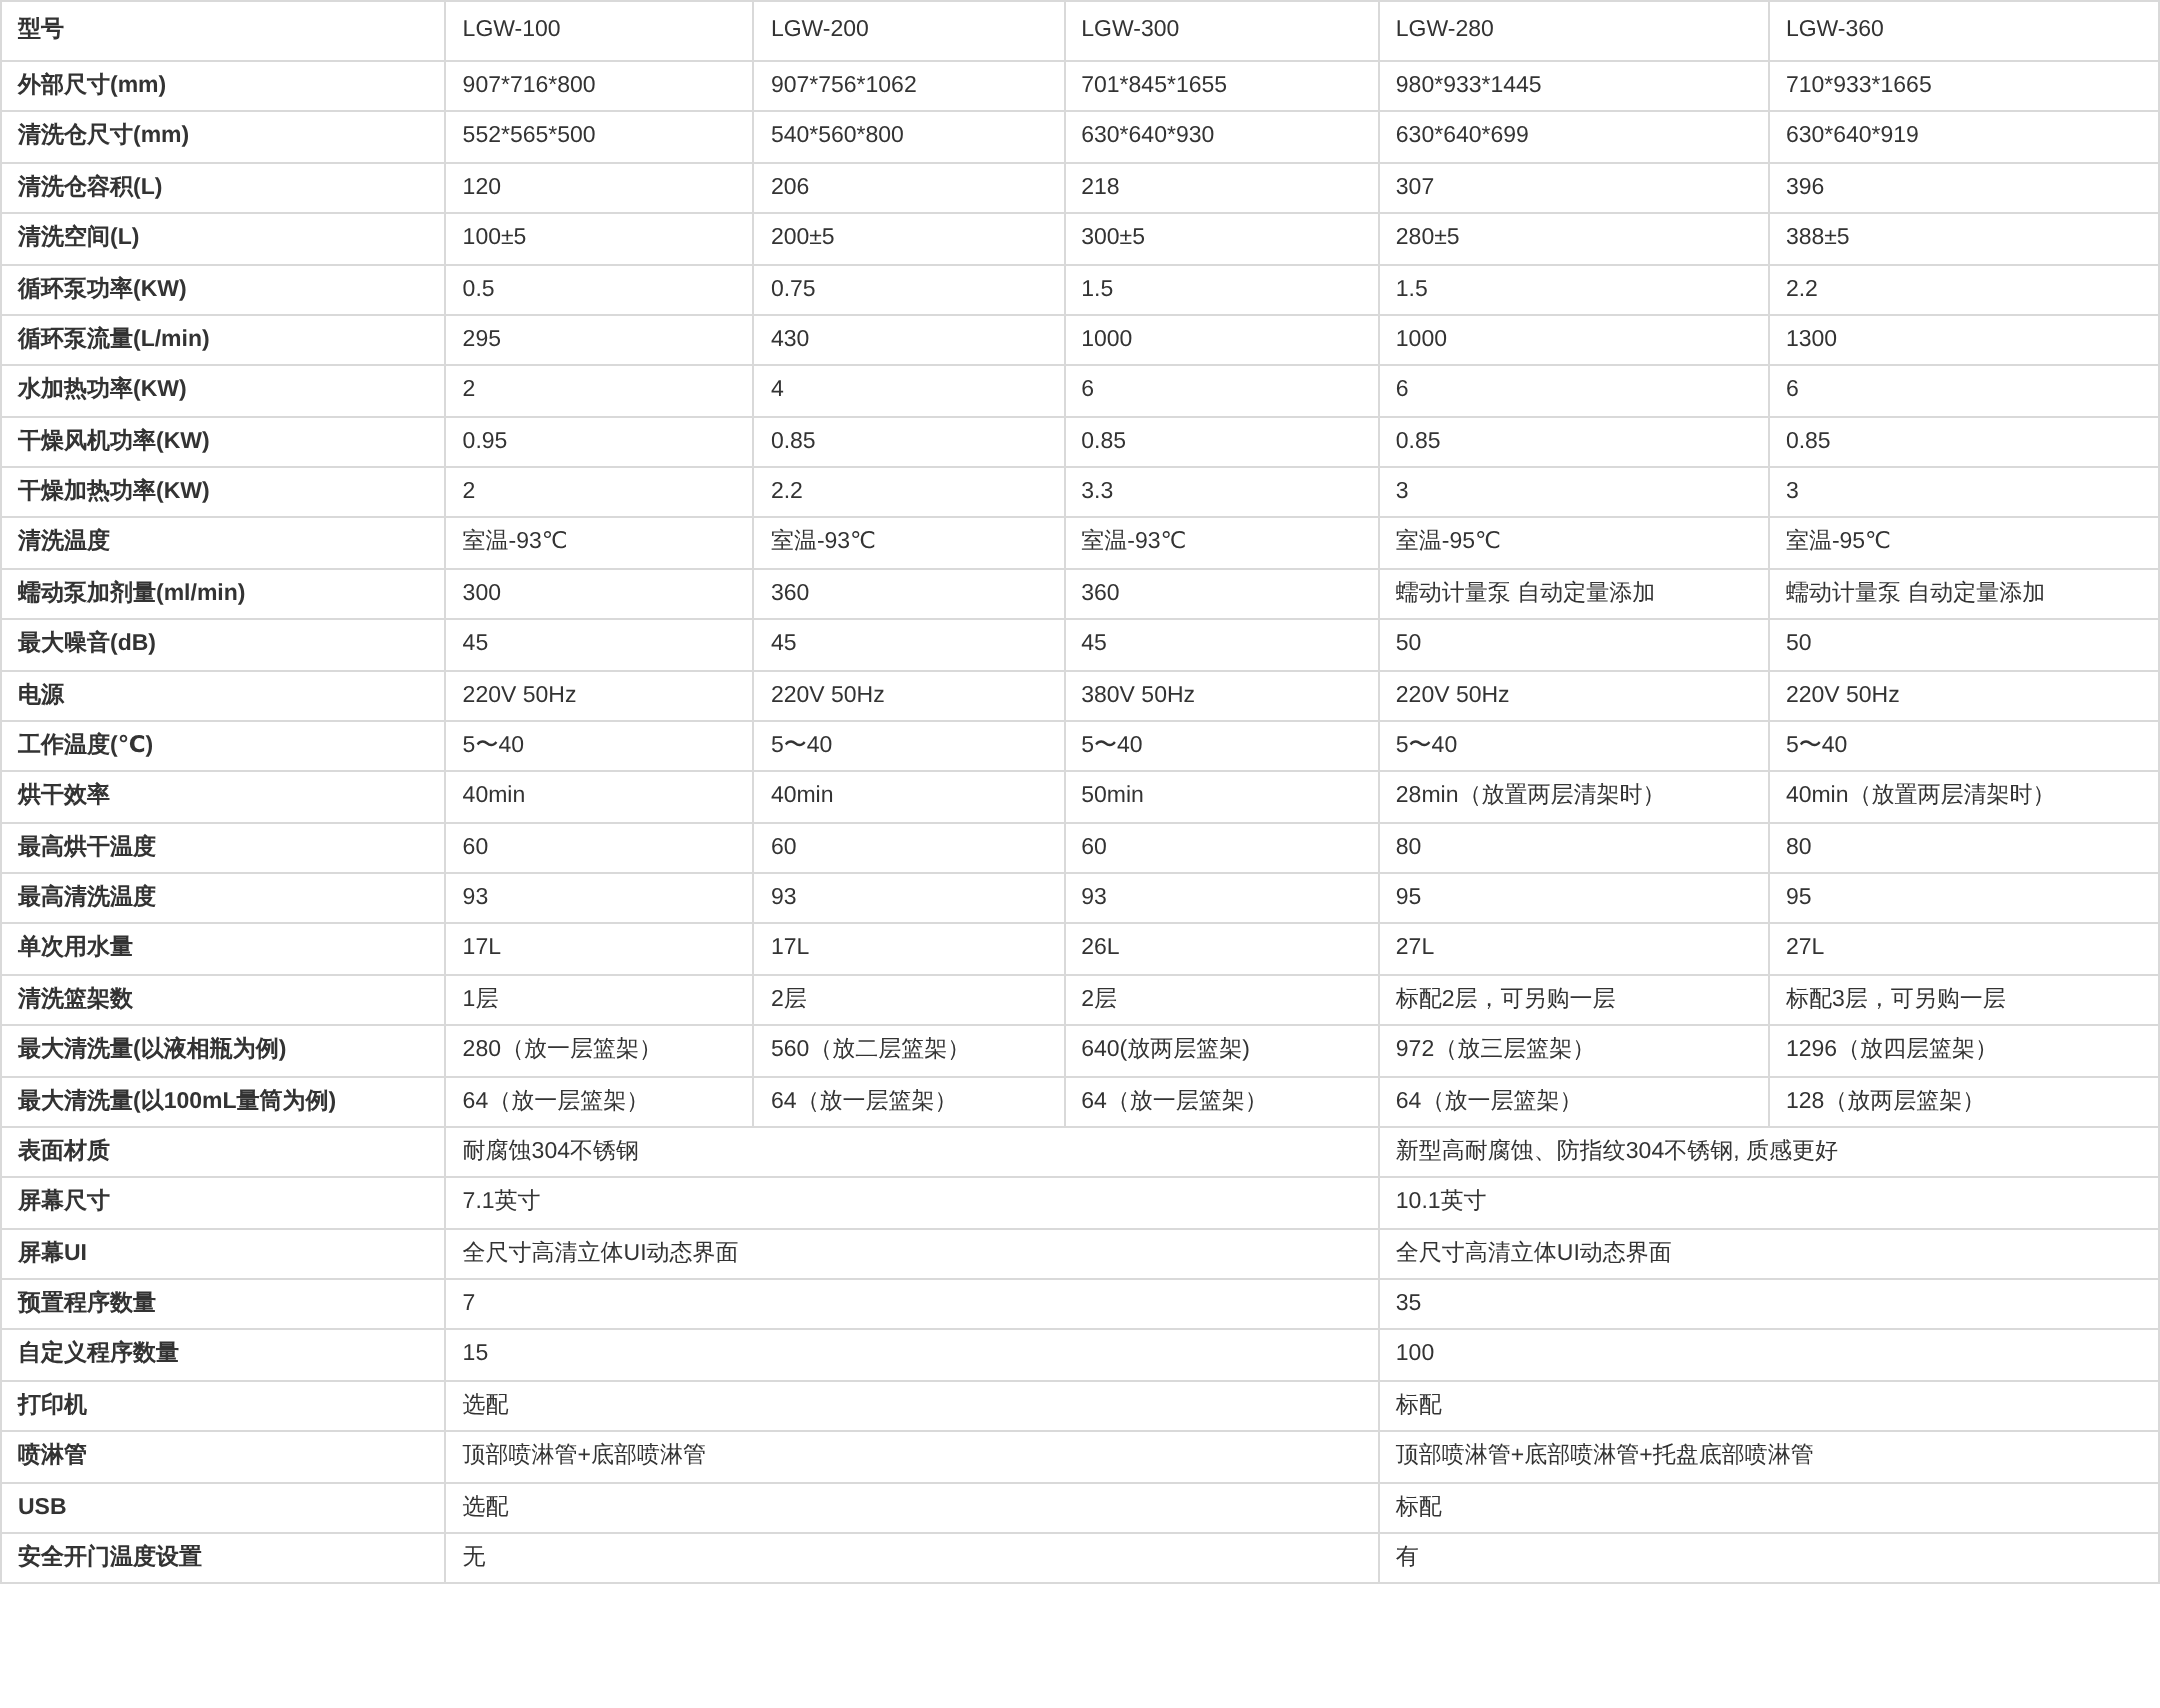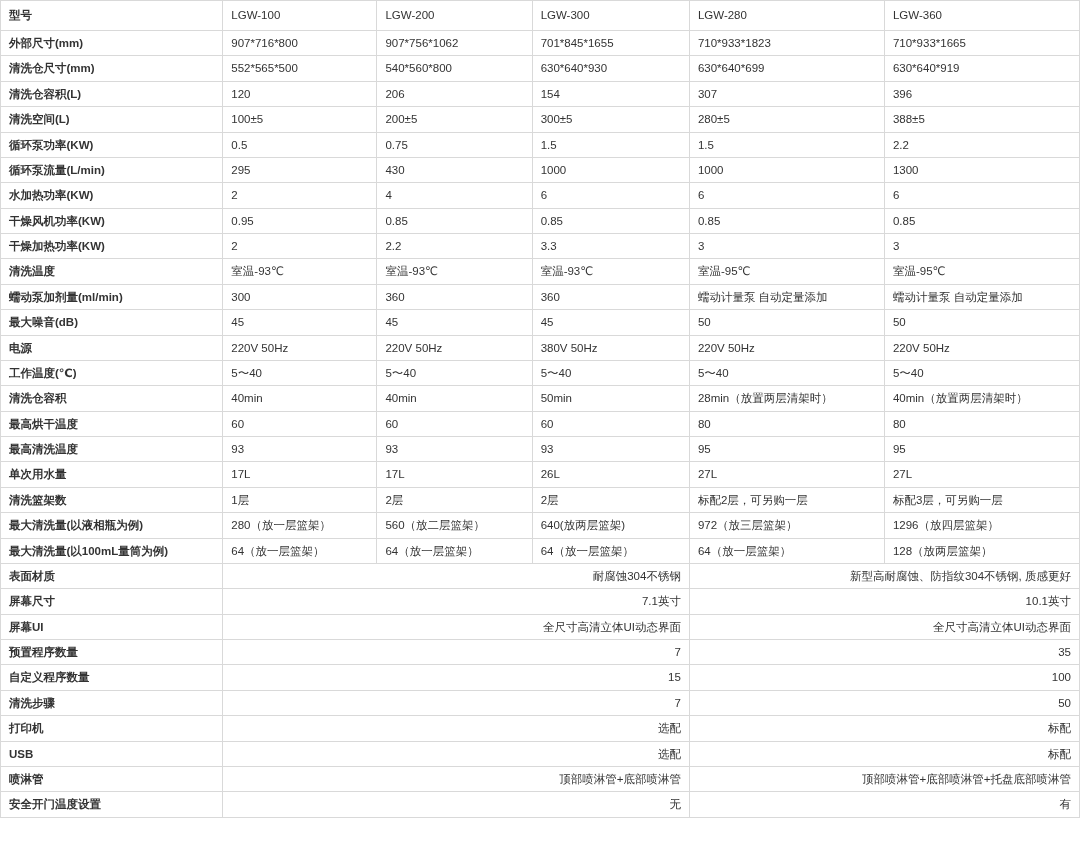--- a/index.html
+++ b/index.html
@@ -40,21 +40,21 @@
   td.model-head {
     font-weight: normal;
     color: #1a1a1a;
     font-size: 12.5px;
   }
   tr.head-row td {
     height: 30px;
     margin-top: 20px;
   }
   td.last-cell { border-right: none; }
-  td.merged { text-align: right; }
+  td.merged { text-align: left; }
 </style>
 </head>
 <body>
 
 <table class="spec-table">
   <colgroup>
     <col style="width:212px">
     <col style="width:147px">
     <col style="width:148px">
     <col style="width:150px">
@@ -68,36 +68,36 @@
         <td class="model-head">LGW-200</td>
         <td class="model-head">LGW-300</td>
         <td class="model-head">LGW-280</td>
         <td class="model-head last-cell">LGW-360</td>
       </tr>
       <tr>
         <td class="label-cell">外部尺寸(mm)</td>
         <td class="value-cell">907*716*800</td>
         <td class="value-cell">907*756*1062</td>
         <td class="value-cell">701*845*1655</td>
-        <td class="value-cell">710*933*1823</td>
+        <td class="value-cell">980*933*1445</td>
         <td class="value-cell last-cell">710*933*1665</td>
       </tr>
       <tr>
         <td class="label-cell">清洗仓尺寸(mm)</td>
         <td class="value-cell">552*565*500</td>
         <td class="value-cell">540*560*800</td>
         <td class="value-cell">630*640*930</td>
         <td class="value-cell">630*640*699</td>
         <td class="value-cell last-cell">630*640*919</td>
       </tr>
       <tr>
         <td class="label-cell">清洗仓容积(L)</td>
         <td class="value-cell">120</td>
         <td class="value-cell">206</td>
-        <td class="value-cell">154</td>
+        <td class="value-cell">218</td>
         <td class="value-cell">307</td>
         <td class="value-cell last-cell">396</td>
       </tr>
       <tr>
         <td class="label-cell">清洗空间(L)</td>
         <td class="value-cell">100±5</td>
         <td class="value-cell">200±5</td>
         <td class="value-cell">300±5</td>
         <td class="value-cell">280±5</td>
         <td class="value-cell last-cell">388±5</td>
@@ -176,21 +176,21 @@
       </tr>
       <tr>
         <td class="label-cell">工作温度(℃)</td>
         <td class="value-cell">5〜40</td>
         <td class="value-cell">5〜40</td>
         <td class="value-cell">5〜40</td>
         <td class="value-cell">5〜40</td>
         <td class="value-cell last-cell">5〜40</td>
       </tr>
       <tr>
-        <td class="label-cell">清洗仓容积</td>
+        <td class="label-cell">烘干效率</td>
         <td class="value-cell">40min</td>
         <td class="value-cell">40min</td>
         <td class="value-cell">50min</td>
         <td class="value-cell">28min（放置两层清架时）</td>
         <td class="value-cell last-cell">40min（放置两层清架时）</td>
       </tr>
       <tr>
         <td class="label-cell">最高烘干温度</td>
         <td class="value-cell">60</td>
         <td class="value-cell">60</td>
@@ -257,38 +257,33 @@
         <td class="label-cell">预置程序数量</td>
         <td class="merged" colspan="3">7</td>
         <td class="merged last-cell" colspan="2">35</td>
       </tr>
       <tr>
         <td class="label-cell">自定义程序数量</td>
         <td class="merged" colspan="3">15</td>
         <td class="merged last-cell" colspan="2">100</td>
       </tr>
       <tr>
-        <td class="label-cell">清洗步骤</td>
-        <td class="merged" colspan="3">7</td>
-        <td class="merged last-cell" colspan="2">50</td>
-      </tr>
-      <tr>
         <td class="label-cell">打印机</td>
         <td class="merged" colspan="3">选配</td>
         <td class="merged last-cell" colspan="2">标配</td>
       </tr>
       <tr>
+        <td class="label-cell">喷淋管</td>
+        <td class="merged" colspan="3">顶部喷淋管+底部喷淋管</td>
+        <td class="merged last-cell" colspan="2">顶部喷淋管+底部喷淋管+托盘底部喷淋管</td>
+      </tr>
+      <tr>
         <td class="label-cell">USB</td>
         <td class="merged" colspan="3">选配</td>
         <td class="merged last-cell" colspan="2">标配</td>
-      </tr>
-      <tr>
-        <td class="label-cell">喷淋管</td>
-        <td class="merged" colspan="3">顶部喷淋管+底部喷淋管</td>
-        <td class="merged last-cell" colspan="2">顶部喷淋管+底部喷淋管+托盘底部喷淋管</td>
       </tr>
       <tr>
         <td class="label-cell">安全开门温度设置</td>
         <td class="merged" colspan="3">无</td>
         <td class="merged last-cell" colspan="2">有</td>
       </tr>
     </tbody>
 </table>
 
 </body></html>

